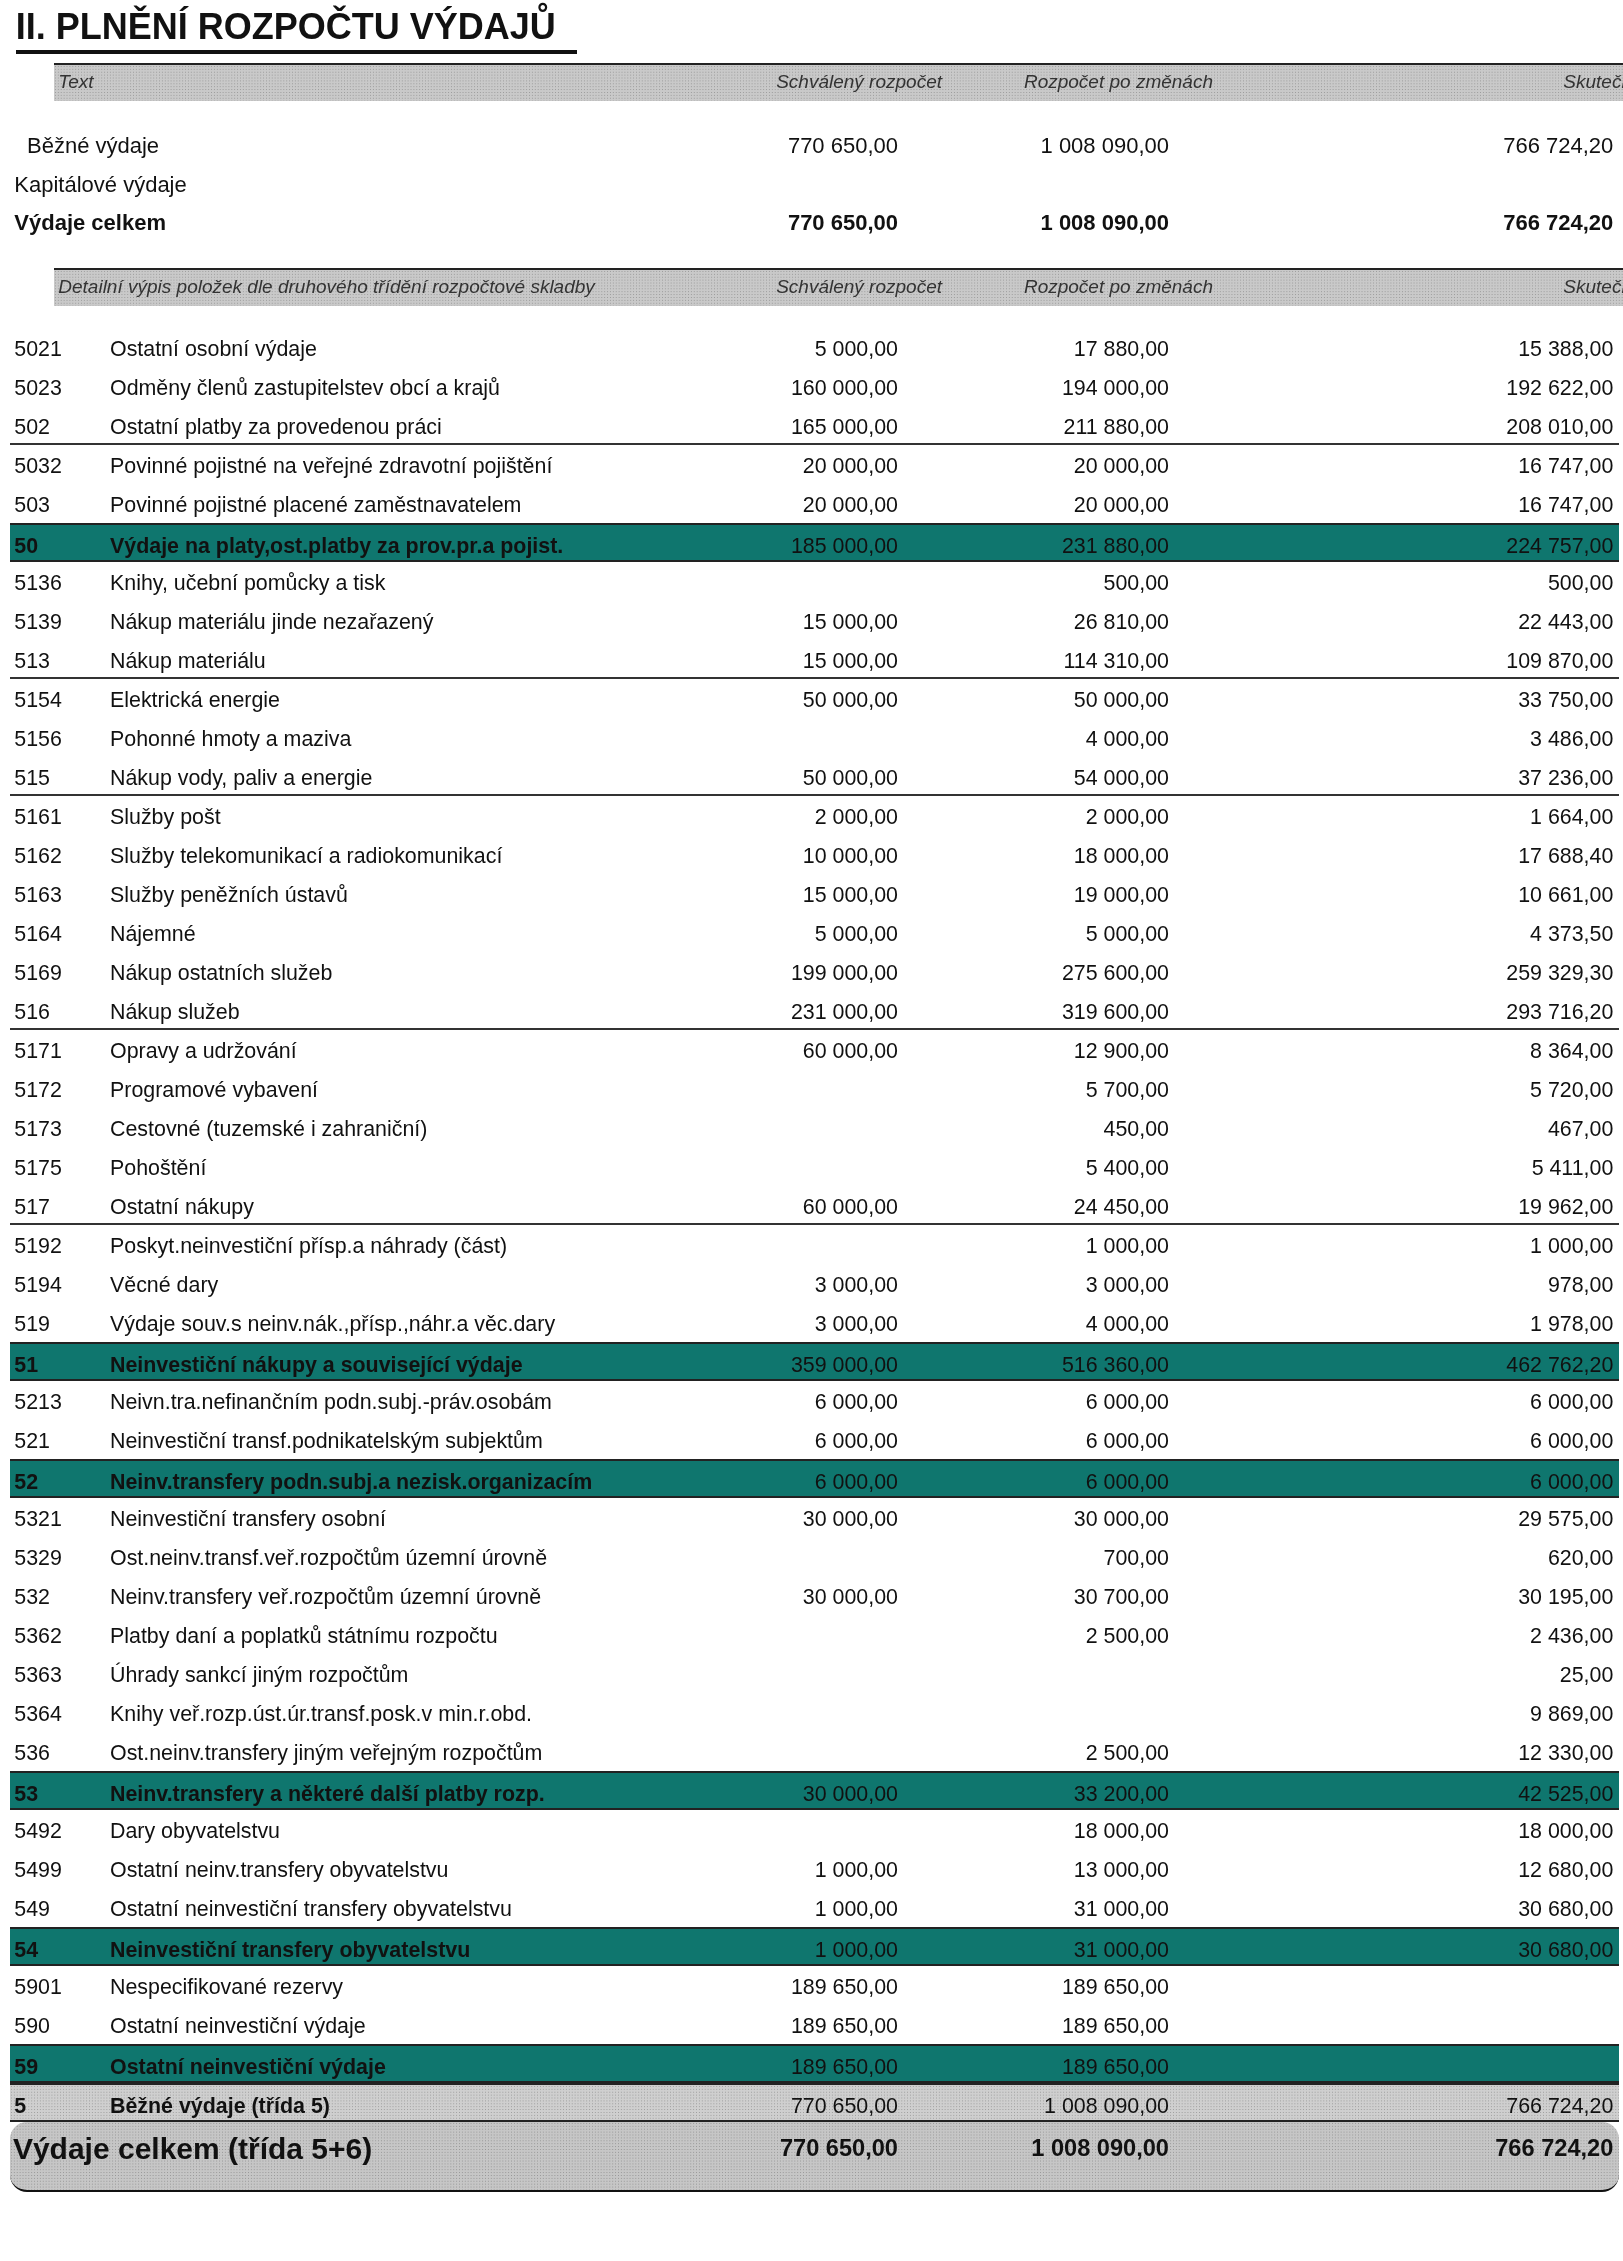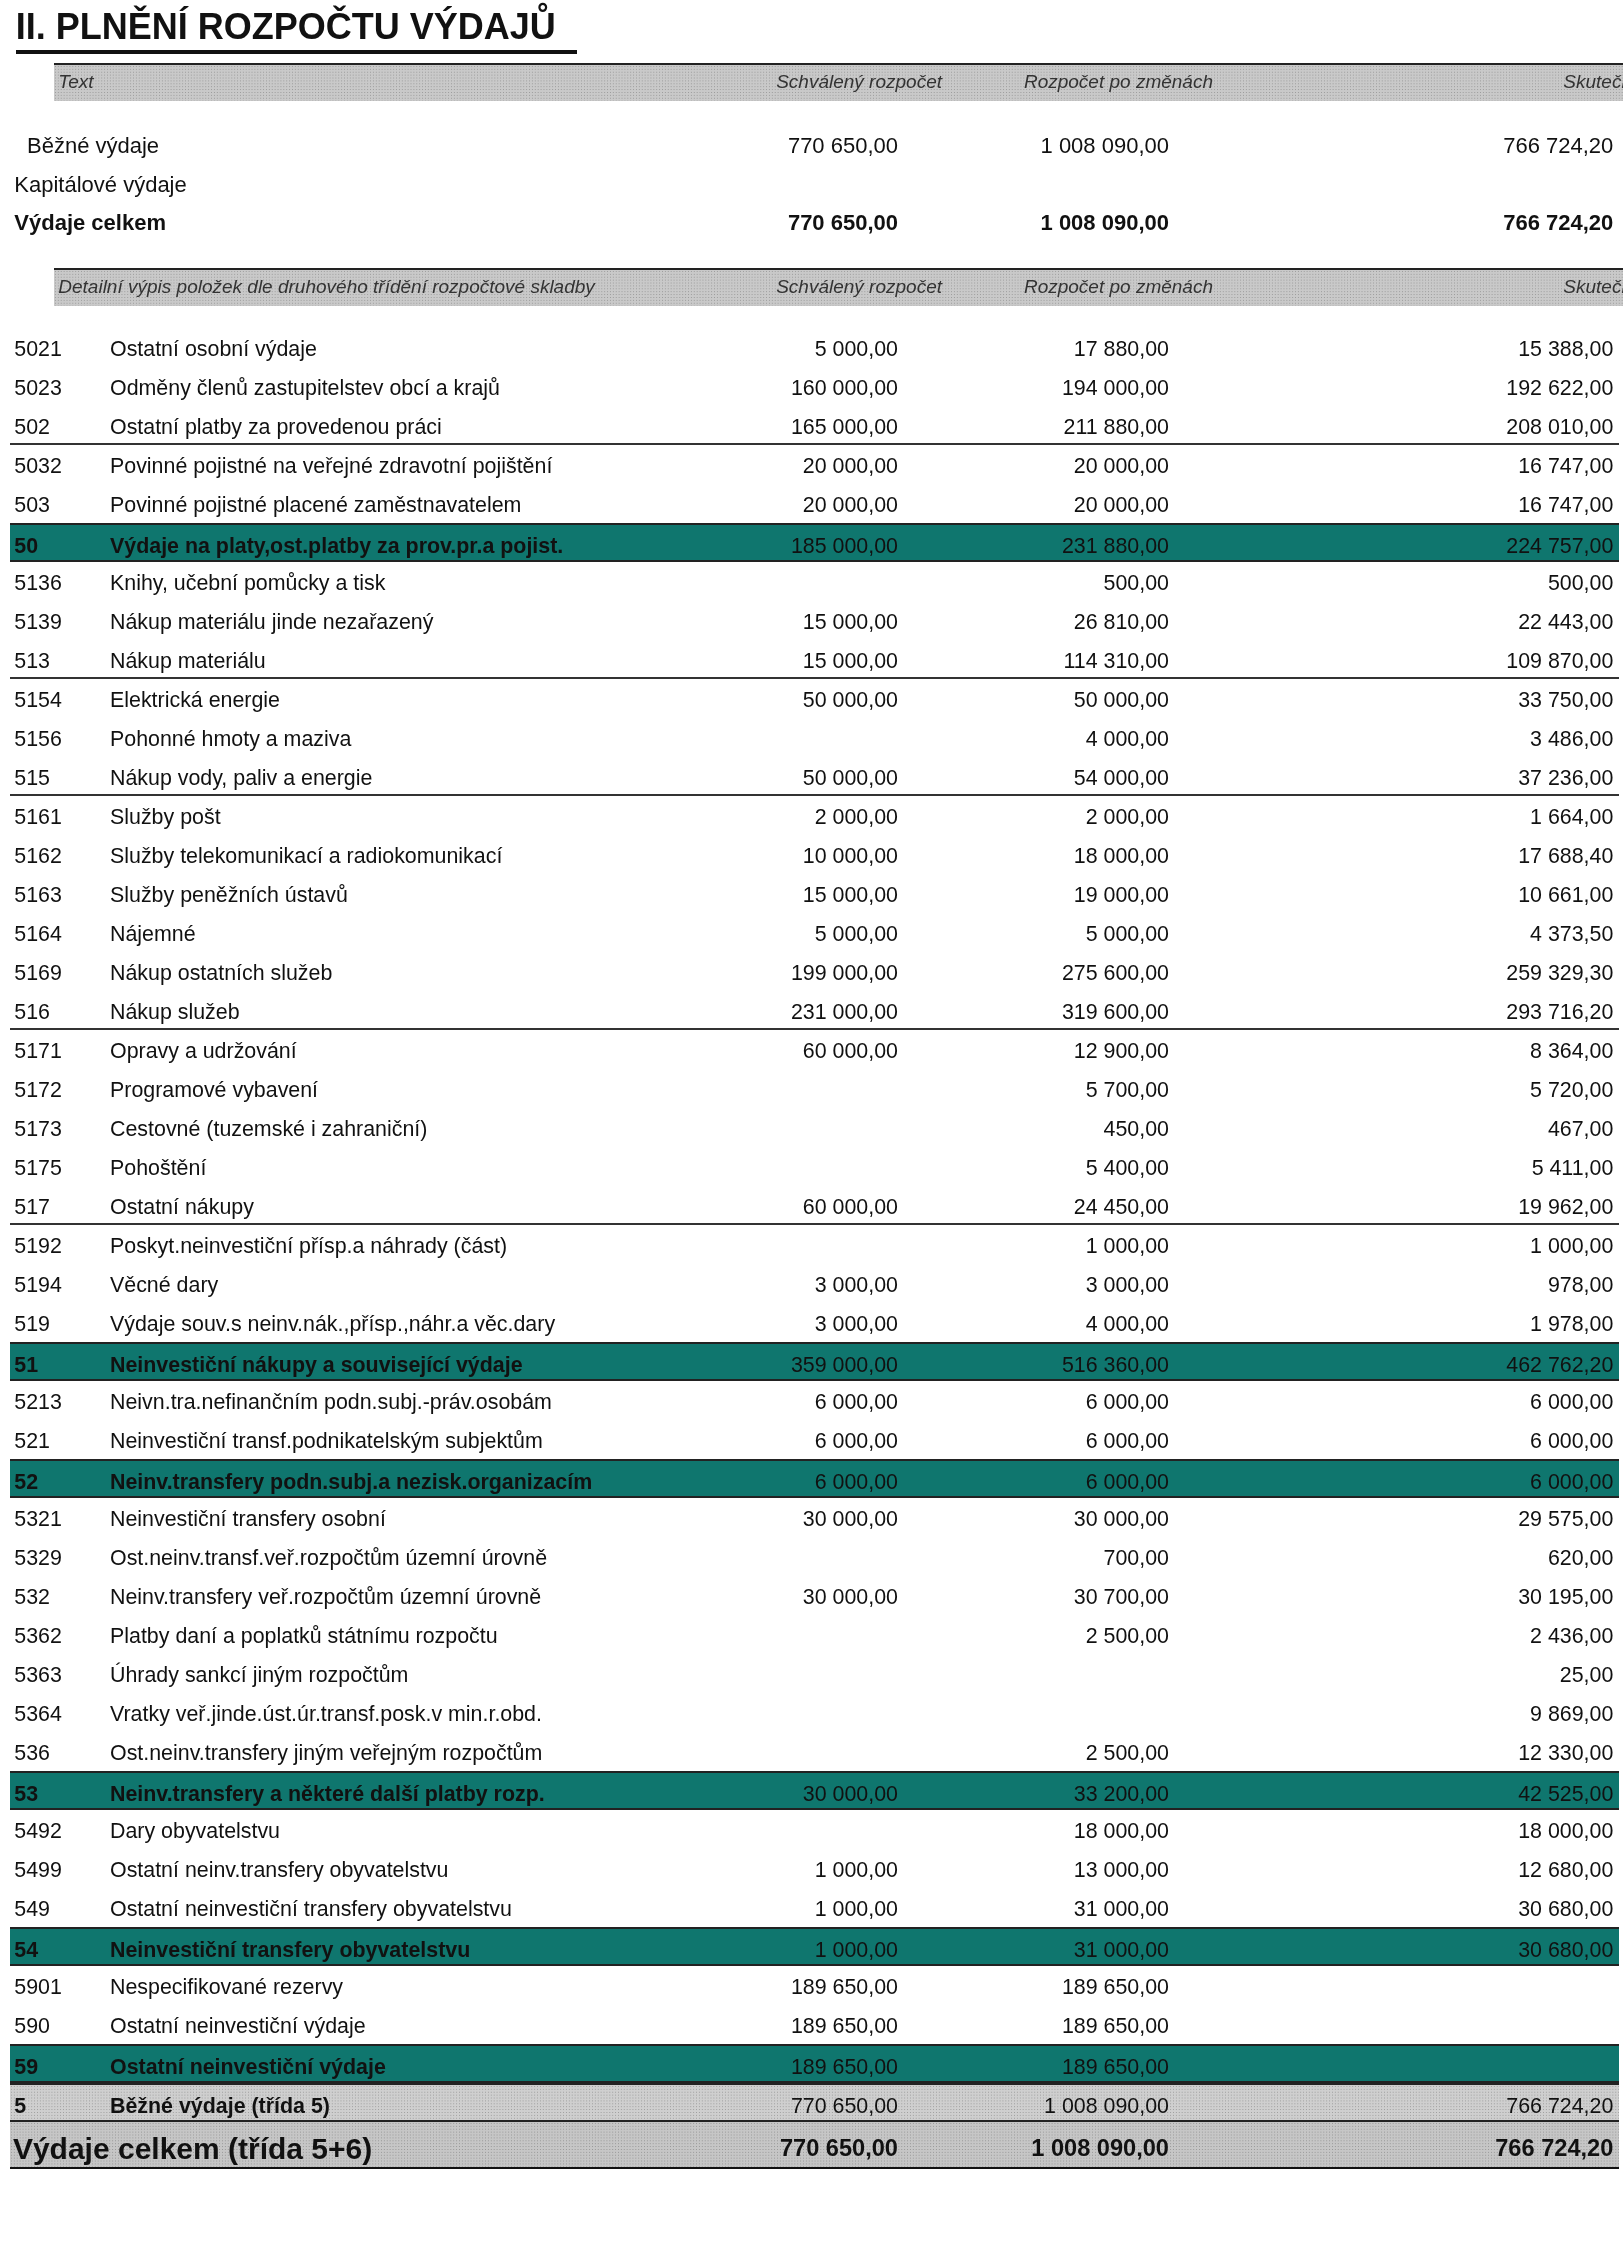--- a/index.html
+++ b/index.html
@@ -30,24 +30,24 @@
   .row .c2 { right:450px; }
   .row .c3 { right:5.7px; }
   .row.sub { font-weight:bold; background:#0f766e; border-top:2.1px solid #222; border-bottom:2.1px solid #222; }
   .row.sub .c1, .row.sub .c2, .row.sub .c3 { font-weight:normal; }
   .row.grp-end { border-bottom:2.1px solid #333; }
   .row.class5 { background-color:#cfcfcf;
                 background-image:radial-gradient(#9c9c9c 0.6px, transparent 0.8px);
                 background-size:2.9px 2.9px;
                 font-weight:bold; border-top:2.1px solid #222; border-bottom:2.1px solid #222; }
   .row.class5 .c1, .row.class5 .c2, .row.class5 .c3 { font-weight:normal; }
-  .row.total { height:47px; background-color:#c6c6c6;
+  .row.total { height:70px; background-color:#c6c6c6;
                background-image:radial-gradient(#969696 0.6px, transparent 0.8px);
                background-size:2.9px 2.9px;
-               border-bottom:2.9px solid #111; font-weight:bold; }
+               border-bottom:2.9px solid #111; font-weight:bold;border-radius:17px; }
   .row.total .name-big { left:2.9px; top:10px; font-size:30px; }
   .row.total .c1, .row.total .c2, .row.total .c3 { top:13px; font-size:23.6px; }
 </style>
 </head>
 <body>
 
 <div class="title">II. PLNĚNÍ ROZPOČTU VÝDAJŮ</div>
 <div class="title-underline"></div>
 
 <div class="hdr" style="top:63px;">
@@ -324,21 +324,21 @@
     </div>
     <div class="row">
       <span class="code">5363</span>
       <span class="name">Úhrady sankcí jiným rozpočtům</span>
       <span class="c1"></span>
       <span class="c2"></span>
       <span class="c3">25,00</span>
     </div>
     <div class="row">
       <span class="code">5364</span>
-      <span class="name">Vratky veř.jinde.úst.úr.transf.posk.v min.r.obd.</span>
+      <span class="name">Knihy veř.rozp.úst.úr.transf.posk.v min.r.obd.</span>
       <span class="c1"></span>
       <span class="c2"></span>
       <span class="c3">9 869,00</span>
     </div>
     <div class="row">
       <span class="code">536</span>
       <span class="name">Ost.neinv.transfery jiným veřejným rozpočtům</span>
       <span class="c1"></span>
       <span class="c2">2 500,00</span>
       <span class="c3">12 330,00</span>

